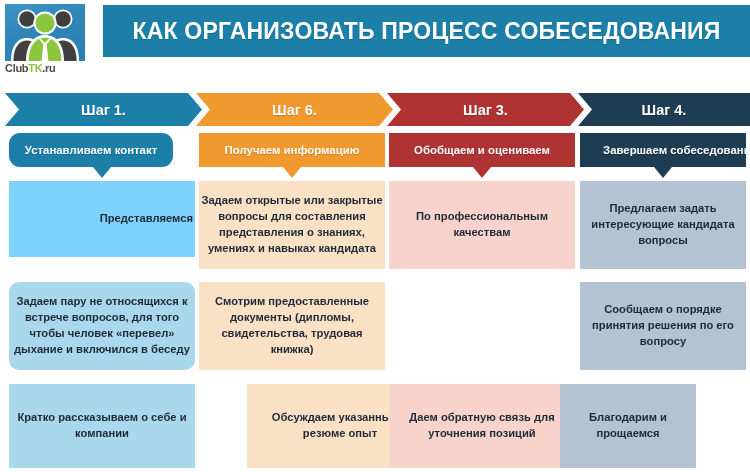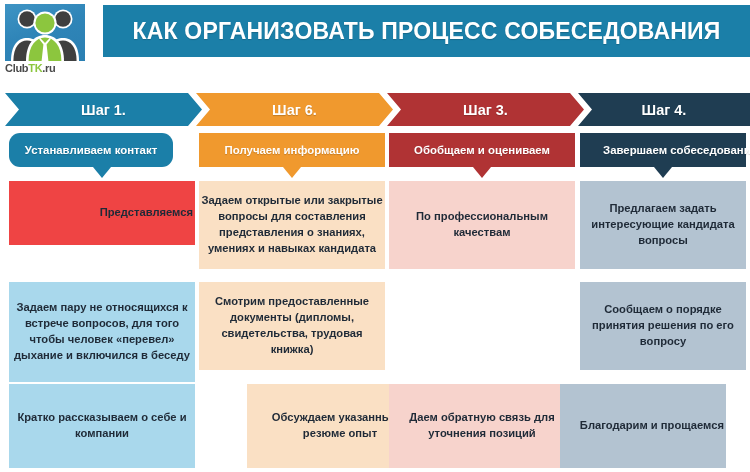--- a/index.html
+++ b/index.html
@@ -183,49 +183,49 @@
   <div class="subtitle-box" style="left:389px; width:186px; background:#b03334;">
     <span>Обобщаем и оцениваем</span>
   </div>
   <div class="pointer" style="left:473px; border-top-color:#b03334;"></div>
 
   <div class="subtitle-box" style="left:580px; width:166px; background:#1f3d52;padding-left:34px;">
     <span>Завершаем собеседование</span>
   </div>
   <div class="pointer" style="left:654px; border-top-color:#1f3d52;"></div>
 
-  <div class="cell" style="left:9px; top:181px; width:186px; height:64px; background:#ef4444;">
+  <div class="cell" style="left:9px; top:181px; width:186px; height:76px; background:#7dd3fc;">
     <span>Представляемся</span>
   </div>
   <div class="cell" style="left:199px; top:181px; width:186px; height:88px; background:#fae0c4;">
     <span>Задаем открытые или закрытые вопросы для составления представления о знаниях, умениях и навыках кандидата</span>
   </div>
   <div class="cell" style="left:389px; top:181px; width:186px; height:88px; background:#f7d3cc;">
     <span>По профессиональным качествам</span>
   </div>
   <div class="cell" style="left:580px; top:181px; width:166px; height:88px; background:#b3c3d1;">
     <span>Предлагаем задать интересующие кандидата вопросы</span>
   </div>
 
-  <div class="cell" style="left:9px; top:282px; width:186px; height:100px; background:#a9d8ec;">
+  <div class="cell" style="left:9px; top:282px; width:186px; height:88px; background:#a9d8ec;border-radius:10px;">
     <span>Задаем пару не относящихся к встрече вопросов, для того чтобы человек «перевел» дыхание и включился в беседу</span>
   </div>
   <div class="cell" style="left:199px; top:282px; width:186px; height:88px; background:#fae0c4;">
     <span>Смотрим предоставленные документы (дипломы, свидетельства, трудовая книжка)</span>
   </div>
   <div class="cell" style="left:580px; top:282px; width:166px; height:88px; background:#b3c3d1;">
     <span>Сообщаем о порядке принятия решения по его вопросу</span>
   </div>
 
   <div class="cell" style="left:9px; top:384px; width:186px; height:84px; background:#a9d8ec;">
     <span>Кратко рассказываем о себе и компании</span>
   </div>
   <div class="cell" style="left:199px; top:384px; width:186px; height:84px; background:#fae0c4;margin-left:48px;">
     <span>Обсуждаем указанный в резюме опыт</span>
   </div>
   <div class="cell" style="left:389px; top:384px; width:186px; height:84px; background:#f7d3cc;">
     <span>Даем обратную связь для уточнения позиций</span>
   </div>
-  <div class="cell" style="left:560px; top:384px; width:166px; height:84px; background:#b3c3d1;">
+  <div class="cell" style="left:560px; top:384px; width:136px; height:84px; background:#b3c3d1;">
     <span>Благодарим и прощаемся</span>
   </div>
 
 </div>
 
 </body></html>

